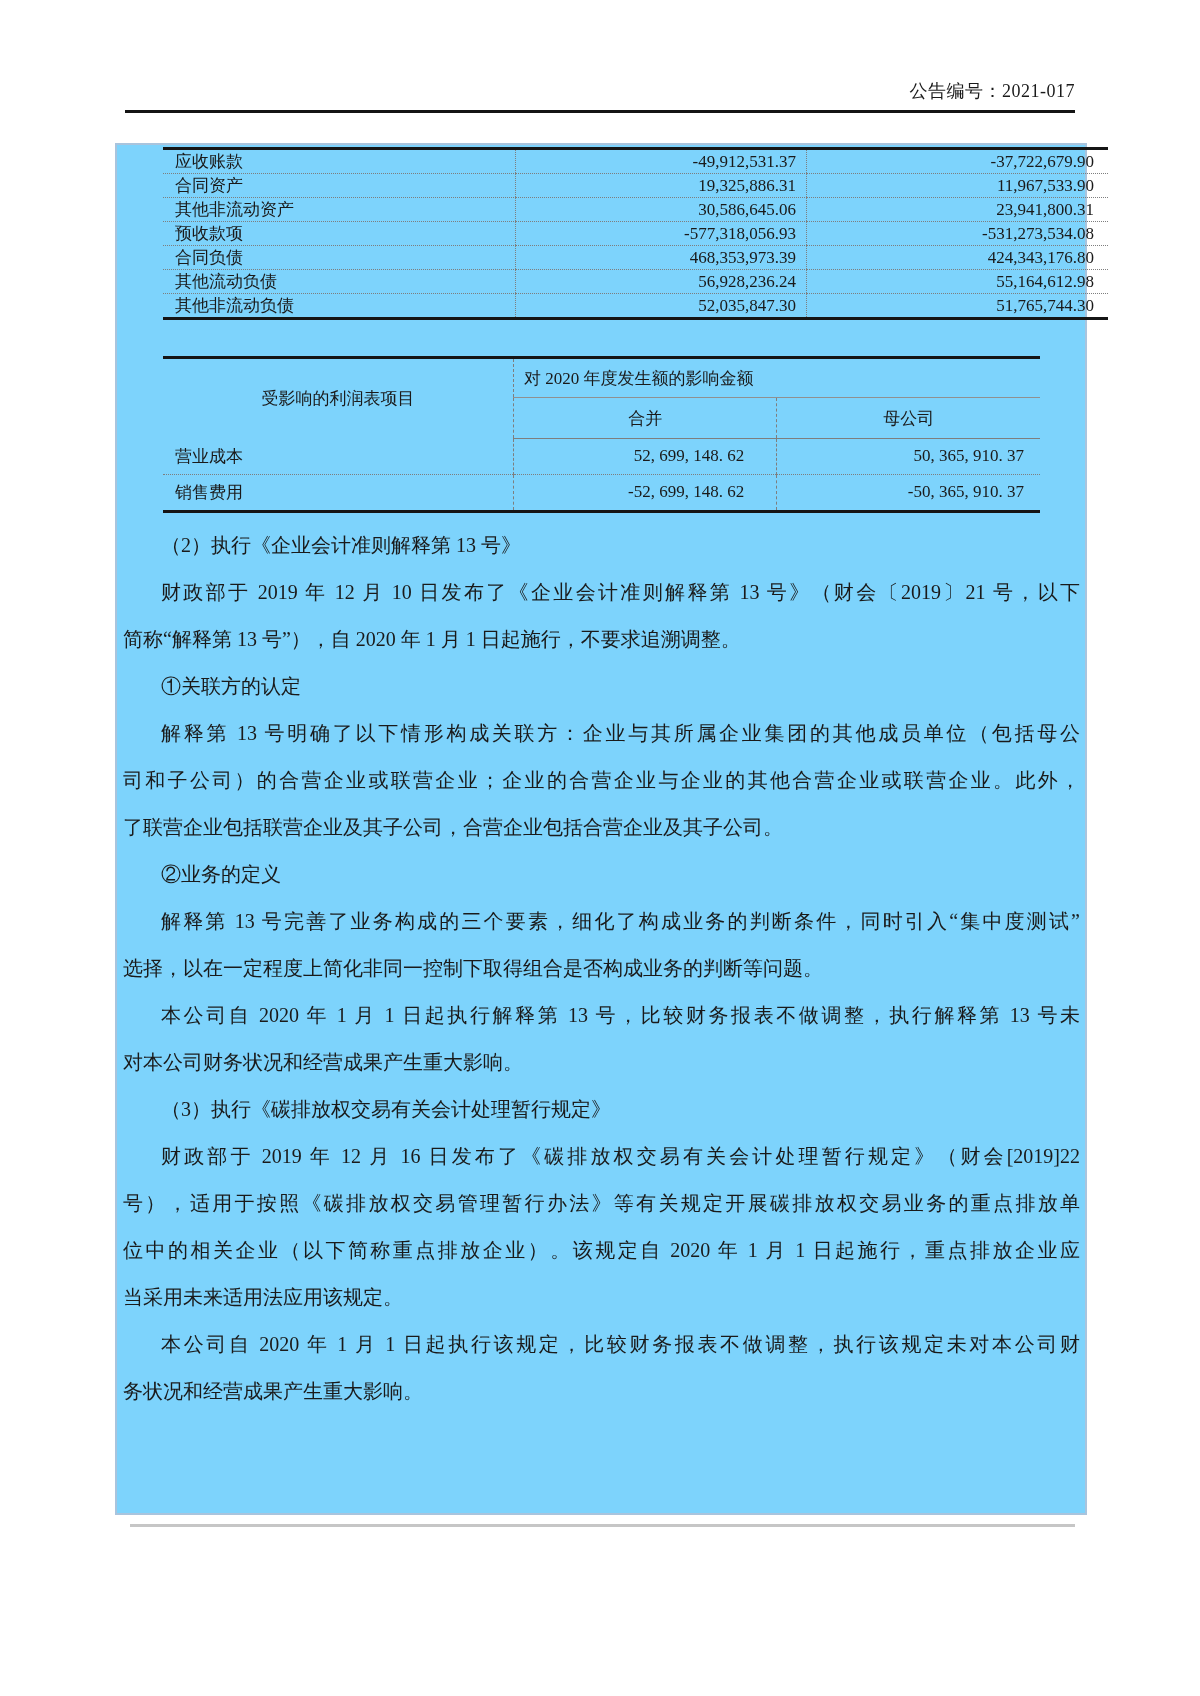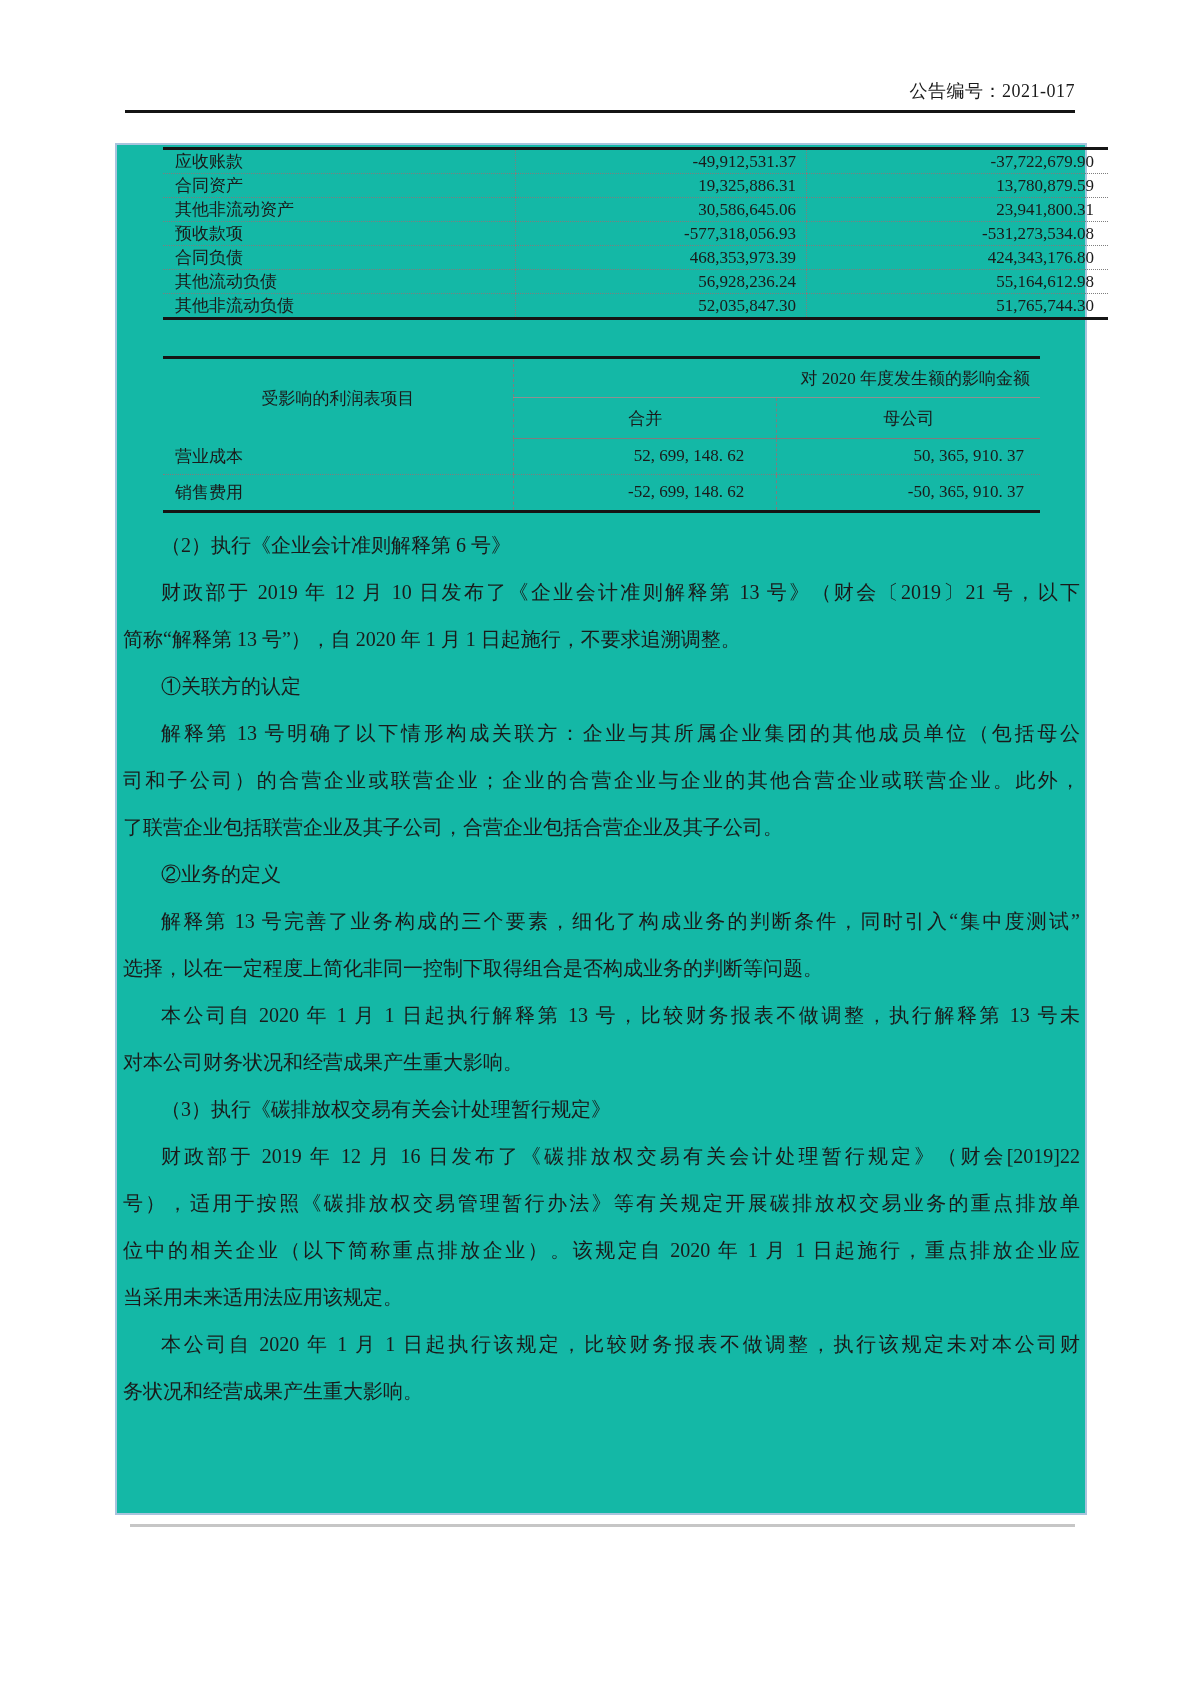--- a/index.html
+++ b/index.html
@@ -19,21 +19,21 @@
   }
   .header-rule{
     position:absolute;
     left:125px;top:110px;width:950px;height:3px;
     background:#141414;
   }
   .content-box{
     position:absolute;
     left:115px;top:143px;width:968px;height:1368px;
     border:2px solid #a9c4dd;
-    background:#14b8a6;
+    background:#7dd3fc;
   }
   .shadow-rule{
     position:absolute;
     left:130px;top:1524px;width:945px;height:3px;
     background:#c6c6c6;
   }
   
   table{border-collapse:collapse;table-layout:fixed;position:absolute;}
   .t1{
     left:46px;top:2px;width:877px;
@@ -51,21 +51,21 @@
   .t1 .c-v1{width:270px;text-align:right;border-left:1px dotted #7e7e7e;padding-right:10px;}
   .t1 .c-v2{width:277px;text-align:right;border-left:1px dotted #7e7e7e;padding-right:14px;}
   .t2{
     left:46px;top:211px;width:877px;
     font-size:17px;
     border-top:3px solid #151515;
     border-bottom:3px solid #151515;
   }
   .t2 td{overflow:hidden;white-space:nowrap;padding:0 10px;}
   .t2 .h-item{width:330px;text-align:center;vertical-align:middle;}
-  .t2 .h-span{height:38px;text-align:right;border-left:1px dashed #7e7e7e;border-bottom:1px solid #909090;}
+  .t2 .h-span{height:38px;text-align:left;border-left:1px dashed #7e7e7e;border-bottom:1px solid #909090;}
   .t2 .h-sub{height:40px;text-align:center;}
   .t2 .h-sub1{width:270px;border-left:1px dashed #7e7e7e;}
   .t2 .h-sub2{width:277px;border-left:1px dashed #7e7e7e;}
   .t2 .hdr-bottom td{border-bottom:1px solid #7e7e7e;}
   .t2 .d-item{height:35px;text-align:left;padding-left:12px;}
   .t2 .d-v1{text-align:right;padding-right:32px;border-left:1px dashed #7e7e7e;}
   .t2 .d-v2{text-align:right;padding-right:16px;border-left:1px dashed #7e7e7e;}
   .t2 .row-sep td{border-bottom:1px dotted #7e7e7e;}
   
   .bodytext{
@@ -92,21 +92,21 @@
   <table class="t1">
     <tbody>
       <tr>
         <td class="c-item">应收账款</td>
         <td class="c-v1">-49,912,531.37</td>
         <td class="c-v2">-37,722,679.90</td>
       </tr>
       <tr>
         <td class="c-item">合同资产</td>
         <td class="c-v1">19,325,886.31</td>
-        <td class="c-v2">13,780,879.59</td>
+        <td class="c-v2">11,967,533.90</td>
       </tr>
       <tr>
         <td class="c-item">其他非流动资产</td>
         <td class="c-v1">30,586,645.06</td>
         <td class="c-v2">23,941,800.31</td>
       </tr>
       <tr>
         <td class="c-item">预收款项</td>
         <td class="c-v1">-577,318,056.93</td>
         <td class="c-v2">-531,273,534.08</td>
@@ -146,21 +146,21 @@
       </tr>
       <tr>
         <td class="d-item">销售费用</td>
         <td class="d-v1">-52, 699, 148. 62</td>
         <td class="d-v2">-50, 365, 910. 37</td>
       </tr>
     </tbody>
   </table>
 
   <div class="bodytext">
-    <div class="line indent">（2）执行《企业会计准则解释第 6 号》</div>
+    <div class="line indent">（2）执行《企业会计准则解释第 13 号》</div>
     <div class="line indent fill">财政部于 2019 年 12 月 10 日发布了《企业会计准则解释第 13 号》（财会〔2019〕21 号，以下</div>
     <div class="line">简称“解释第 13 号”），自 2020 年 1 月 1 日起施行，不要求追溯调整。</div>
     <div class="line indent">①关联方的认定</div>
     <div class="line indent fill">解释第 13 号明确了以下情形构成关联方：企业与其所属企业集团的其他成员单位（包括母公</div>
     <div class="line fill">司和子公司）的合营企业或联营企业；企业的合营企业与企业的其他合营企业或联营企业。此外，</div>
     <div class="line">了联营企业包括联营企业及其子公司，合营企业包括合营企业及其子公司。</div>
     <div class="line indent">②业务的定义</div>
     <div class="line indent fill">解释第 13 号完善了业务构成的三个要素，细化了构成业务的判断条件，同时引入“集中度测试”</div>
     <div class="line">选择，以在一定程度上简化非同一控制下取得组合是否构成业务的判断等问题。</div>
     <div class="line indent fill">本公司自 2020 年 1 月 1 日起执行解释第 13 号，比较财务报表不做调整，执行解释第 13 号未</div>

